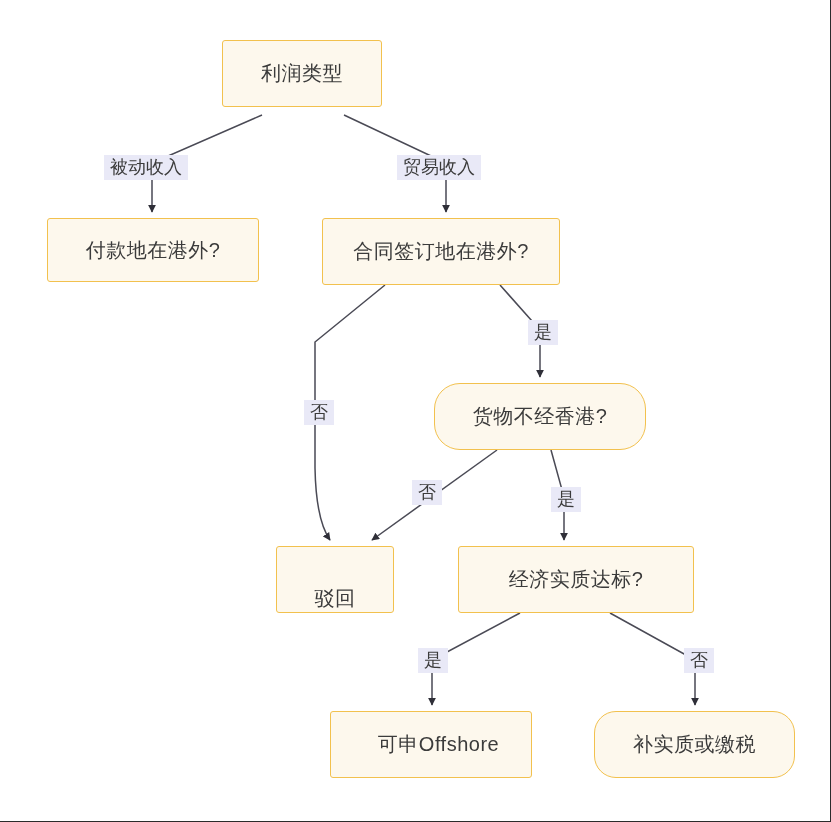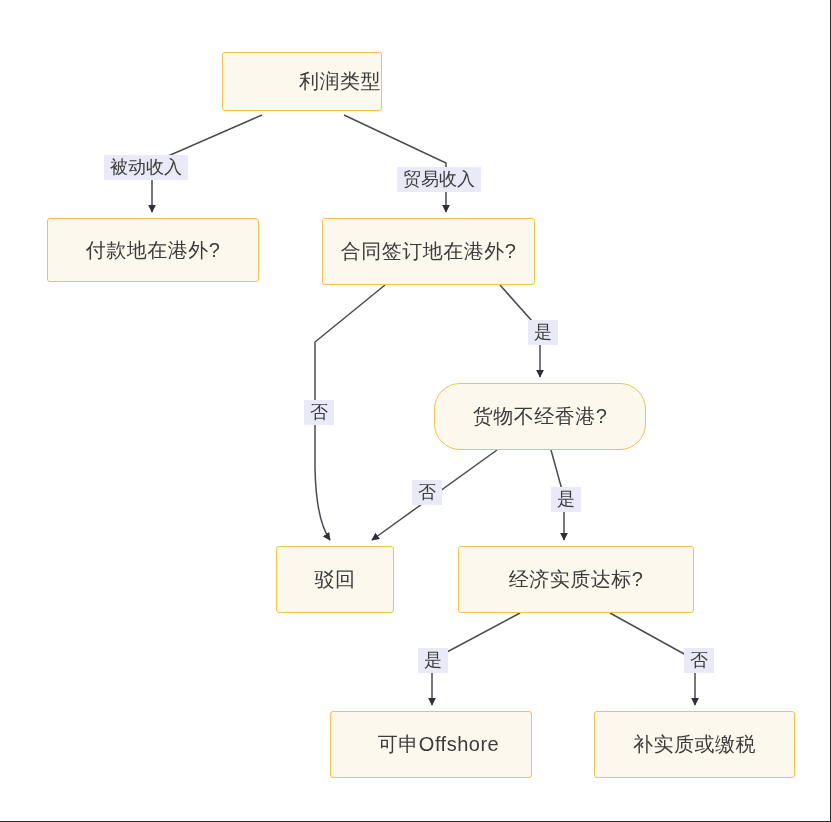--- a/index.html
+++ b/index.html
@@ -73,55 +73,55 @@
 
     <path d="M 497 450 L 372 540" fill="none" stroke="#4a4a55" stroke-width="1.5" marker-end="url(#arrow)"></path>
 
     <path d="M 551 450 L 564 497 L 564 540" fill="none" stroke="#4a4a55" stroke-width="1.5" marker-end="url(#arrow)"></path>
 
     <path d="M 520 613 L 432 660 L 432 705" fill="none" stroke="#4a4a55" stroke-width="1.5" marker-end="url(#arrow)"></path>
 
     <path d="M 610 613 L 695 660 L 695 705" fill="none" stroke="#4a4a55" stroke-width="1.5" marker-end="url(#arrow)"></path>
   </svg>
 
-  <div class="node" style="left:222px; top:52px; width:160px; height:59px;justify-content:flex-end;">
+  <div class="node" style="left:222px; top:40px; width:160px; height:67px;">
     <span>利润类型</span>
   </div>
 
   <div class="node" style="left:47px; top:218px; width:212px; height:64px;">
     <span>付款地在港外?</span>
   </div>
 
-  <div class="node" style="left:322px; top:218px; width:213px; height:67px;">
+  <div class="node" style="left:322px; top:218px; width:238px; height:67px;">
     <span>合同签订地在港外?</span>
   </div>
 
   <div class="node" style="left:434px; top:383px; width:212px; height:67px;border-radius:26px;">
     <span>货物不经香港?</span>
   </div>
 
-  <div class="node" style="left:276px; top:546px; width:118px; height:67px;">
+  <div class="node" style="left:276px; top:546px; width:118px; height:67px;align-items:flex-end;">
     <span>驳回</span>
   </div>
 
   <div class="node" style="left:458px; top:546px; width:236px; height:67px;">
     <span>经济实质达标?</span>
   </div>
 
   <div class="node" style="left:330px; top:711px; width:202px; height:67px;padding-left:15px;">
     <span>可申Offshore</span>
   </div>
 
-  <div class="node" style="left:594px; top:711px; width:201px; height:67px;">
+  <div class="node" style="left:594px; top:711px; width:201px; height:67px;border-radius:22px;">
     <span>补实质或缴税</span>
   </div>
 
   <div class="edge-label" style="left:104px; top:155px;">被动收入</div>
 
-  <div class="edge-label" style="left:397px; top:167px;">贸易收入</div>
+  <div class="edge-label" style="left:397px; top:155px;">贸易收入</div>
 
   <div class="edge-label" style="left:304px; top:400px;">否</div>
 
   <div class="edge-label" style="left:528px; top:320px;">是</div>
 
   <div class="edge-label" style="left:412px; top:480px;">否</div>
 
   <div class="edge-label" style="left:551px; top:487px;">是</div>
 
   <div class="edge-label" style="left:418px; top:648px;">是</div>

